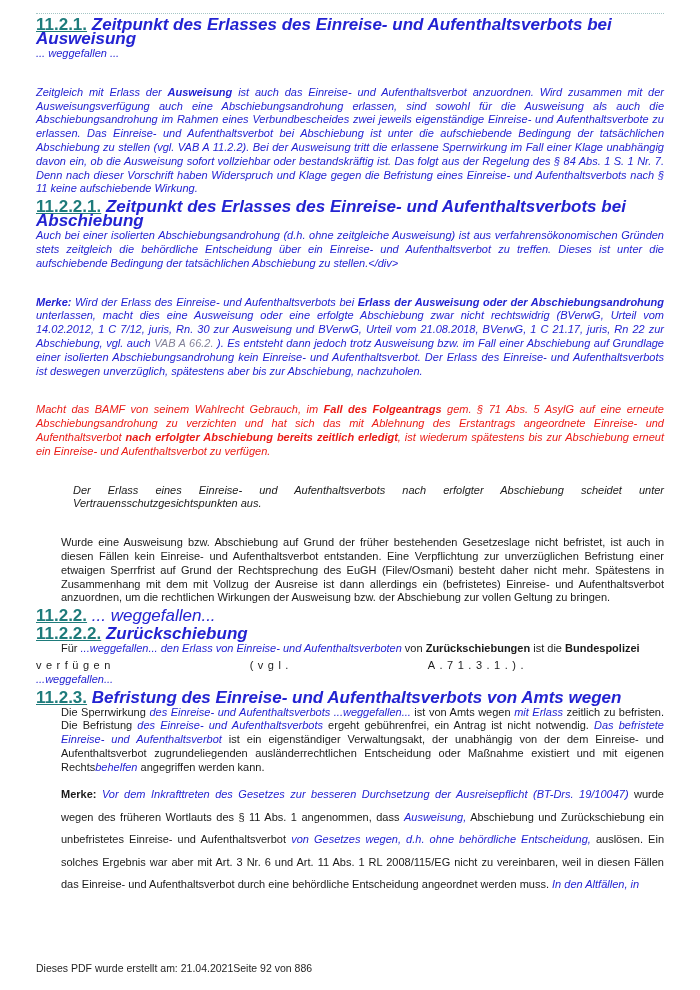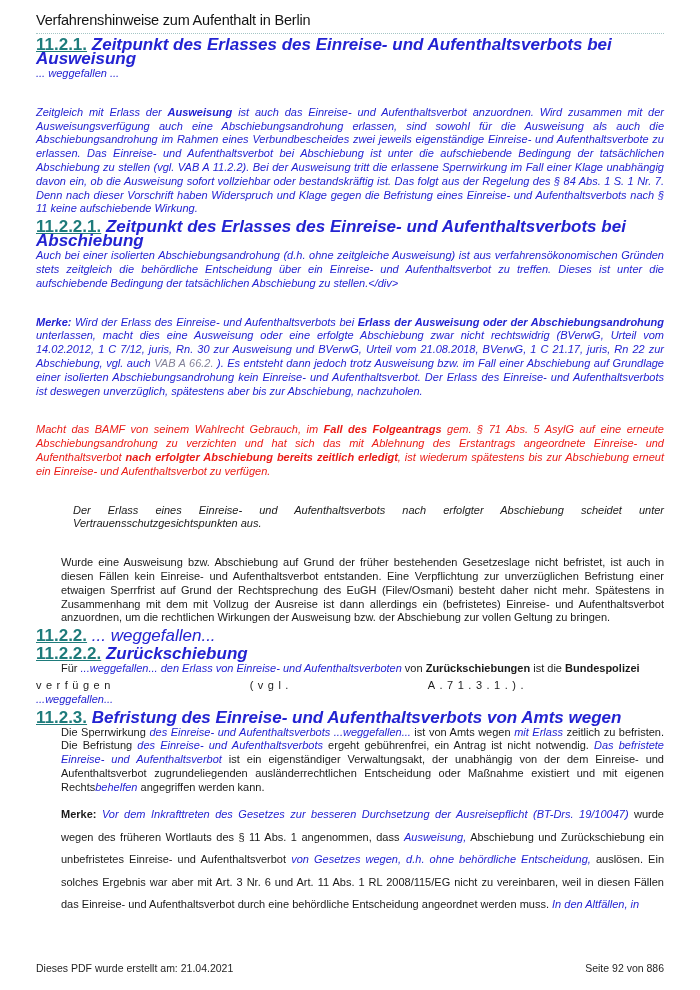--- a/index.html
+++ b/index.html
@@ -23,29 +23,28 @@
   .r-b{font-weight:700;}
   .rs-blue{color:var(--blue,#2323d2);font-style:italic;}
   .rs-gray{color:var(--gray-ref,#83839b);}
   .gap{height:22px;}
   .spread{
     display:flex;justify-content:space-between;width:492px;
     font-size:11px;line-height:13.8px;letter-spacing:4.5px;color:#1a1a1a;
   }
   .footer{
     position:absolute;left:36px;right:36px;bottom:16px;
-    display:flex;justify-content:space-between;font-size:10.5px;color:#1f1f1f;
+    display:flex;justify-content:flex-start;font-size:10.5px;color:#1f1f1f;
   }
 </style>
 </head>
 <body>
 
 <div class="page">
   <div class="content">
-    <div class="title">Verfahrenshinweise zum Aufenthalt in Berlin</div>
     <div class="rule"></div>
     <main><div class="heading"><span class="hnum">11.2.1.</span> <span class="r htext htext-bold">Zeitpunkt des Erlasses des Einreise- und Aufenthaltsverbots bei Ausweisung</span></div><span class="rule"></span><div class="p p-blue"><span class="r">... weggefallen ...</span></div><div class="gap"></div><div class="p p-blue"><span class="r">Zeitgleich mit Erlass der </span><span class="r r-b">Ausweisung</span><span class="r"> ist auch das Einreise- und Aufenthaltsverbot anzuordnen. Wird zusammen mit der Ausweisungsverfügung auch eine Abschiebungsandrohung erlassen, sind sowohl für die Ausweisung als auch die Abschiebungsandrohung im Rahmen eines Verbundbescheides zwei jeweils eigenständige Einreise- und Aufenthaltsverbote zu erlassen. Das Einreise- und Aufenthaltsverbot bei Abschiebung ist unter die aufschiebende Bedingung der tatsächlichen Abschiebung zu stellen (vgl. VAB A 11.2.2). Bei der Ausweisung tritt die erlassene Sperrwirkung im Fall einer Klage unabhängig davon ein, ob die Ausweisung sofort vollziehbar oder bestandskräftig ist. Das folgt aus der Regelung des § 84 Abs. 1 S. 1 Nr. 7. Denn nach dieser Vorschrift haben Widerspruch und Klage gegen die Befristung eines Einreise- und Aufenthaltsverbots nach § 11 keine aufschiebende Wirkung.</span></div><div class="heading"><span class="hnum">11.2.2.1.</span> <span class="r htext htext-bold">Zeitpunkt des Erlasses des Einreise- und Aufenthaltsverbots bei Abschiebung</span></div><span class="rule"></span><div class="p p-blue"><span class="r">Auch bei einer isolierten Abschiebungsandrohung (d.h. ohne zeitgleiche Ausweisung) ist aus verfahrensökonomischen Gründen stets zeitgleich die behördliche Entscheidung über ein Einreise- und Aufenthaltsverbot zu treffen. Dieses ist unter die aufschiebende Bedingung der tatsächlichen Abschiebung zu stellen.&lt;/div&gt;</span></div><div class="gap"></div><div class="p p-blue"><span class="r r-b">Merke:</span><span class="r"> Wird der Erlass des Einreise- und Aufenthaltsverbots bei </span><span class="r r-b">Erlass der Ausweisung oder der Abschiebungsandrohung</span><span class="r"> unterlassen, macht dies eine Ausweisung oder eine erfolgte Abschiebung zwar nicht rechtswidrig (BVerwG, Urteil vom 14.02.2012, 1 C 7/12, juris, Rn. 30 zur Ausweisung und BVerwG, Urteil vom 21.08.2018, BVerwG, 1 C 21.17, juris, Rn 22 zur Abschiebung, vgl. auch </span><span class="r rs-gray">VAB A 66.2.</span><span class="r"> ). Es entsteht dann jedoch trotz Ausweisung bzw. im Fall einer Abschiebung auf Grundlage einer isolierten Abschiebungsandrohung kein Einreise- und Aufenthaltsverbot. Der Erlass des Einreise- und Aufenthaltsverbots ist deswegen unverzüglich, spätestens aber bis zur Abschiebung, nachzuholen.</span></div><div class="gap"></div><div class="p p-red"><span class="r">Macht das BAMF von seinem Wahlrecht Gebrauch, im </span><span class="r r-b">Fall des Folgeantrags</span><span class="r"> gem. § 71 Abs. 5 AsylG auf eine erneute Abschiebungsandrohung zu verzichten und hat sich das mit Ablehnung des Erstantrags angeordnete Einreise- und Aufenthaltsverbot </span><span class="r r-b">nach erfolgter Abschiebung bereits zeitlich erledigt</span><span class="r">, ist wiederum spätestens bis zur Abschiebung erneut ein Einreise- und Aufenthaltsverbot zu verfügen.</span></div><div class="gap"></div><div class="p p-black-italic"><span class="r">Der Erlass eines Einreise- und Aufenthaltsverbots nach erfolgter Abschiebung scheidet unter Vertrauensschutzgesichtspunkten aus.</span></div><div class="gap"></div><div class="p p-black"><span class="r">Wurde eine Ausweisung bzw. Abschiebung auf Grund der früher bestehenden Gesetzeslage nicht befristet, ist auch in diesen Fällen kein Einreise- und Aufenthaltsverbot entstanden. Eine Verpflichtung zur unverzüglichen Befristung einer etwaigen Sperrfrist auf Grund der Rechtsprechung des EuGH (Filev/Osmani) besteht daher nicht mehr. Spätestens in Zusammenhang mit dem mit Vollzug der Ausreise ist dann allerdings ein (befristetes) Einreise- und Aufenthaltsverbot anzuordnen, um die rechtlichen Wirkungen der Ausweisung bzw. der Abschiebung zur vollen Geltung zu bringen.</span></div><div class="heading"><span class="hnum">11.2.2.</span> <span class="r htext">... weggefallen...</span></div><span class="rule"></span><div class="heading"><span class="hnum">11.2.2.2.</span> <span class="r htext htext-bold">Zurückschiebung</span></div><span class="rule"></span><div class="p p-black"><span class="r">Für </span><span class="r rs-blue">...weggefallen... den Erlass von Einreise- und Aufenthaltsverboten</span><span class="r"> von </span><span class="r r-b">Zurückschiebungen</span><span class="r"> ist die </span><span class="r r-b">Bundespolizei</span></div><div class="spread">
           <span class="sp-item">verfügen</span>
           <span class="sp-item">(vgl.</span>
           <span class="sp-item">A.71.3.1.).</span>
         </div><div class="p p-blue"><span class="r">...weggefallen...</span></div><div class="heading"><span class="hnum">11.2.3.</span> <span class="r htext htext-bold">Befristung des Einreise- und Aufenthaltsverbots von Amts wegen</span></div><span class="rule"></span><div class="p p-black"><span class="r">Die Sperrwirkung </span><span class="r rs-blue">des Einreise- und Aufenthaltsverbots ...weggefallen...</span><span class="r"> ist von Amts wegen </span><span class="r rs-blue">mit Erlass</span><span class="r"> zeitlich zu befristen. Die Befristung </span><span class="r rs-blue">des Einreise- und Aufenthaltsverbots</span><span class="r"> ergeht gebührenfrei, ein Antrag ist nicht notwendig. </span><span class="r rs-blue">Das befristete Einreise- und Aufenthaltsverbot</span><span class="r"> ist ein eigenständiger Verwaltungsakt, der unabhängig von der dem Einreise- und Aufenthaltsverbot zugrundeliegenden ausländerrechtlichen Entscheidung oder Maßnahme existiert und mit eigenen Rechts</span><span class="r rs-blue">behelfen</span><span class="r"> angegriffen werden kann.</span></div><div class="p p-black p-wide"><span class="r r-b">Merke: </span><span class="r rs-blue">Vor dem Inkrafttreten des Gesetzes zur besseren Durchsetzung der Ausreisepflicht (BT-Drs. 19/10047)</span><span class="r"> wurde wegen des früheren Wortlauts des § 11 Abs. 1 angenommen, dass </span><span class="r rs-blue">Ausweisung,</span><span class="r"> Abschiebung und Zurückschiebung ein unbefristetes Einreise- und Aufenthaltsverbot </span><span class="r rs-blue">von Gesetzes wegen, d.h. ohne behördliche Entscheidung,</span><span class="r"> auslösen. Ein solches Ergebnis war aber mit Art. 3 Nr. 6 und Art. 11 Abs. 1 RL 2008/115/EG nicht zu vereinbaren, weil in diesen Fällen das Einreise- und Aufenthaltsverbot durch eine behördliche Entscheidung angeordnet werden muss. </span><span class="r rs-blue">In den Altfällen, in</span></div></main>
   </div>
   <div class="footer">
     <span>Dieses PDF wurde erstellt am: 21.04.2021</span>
     <span>Seite 92 von 886</span>

